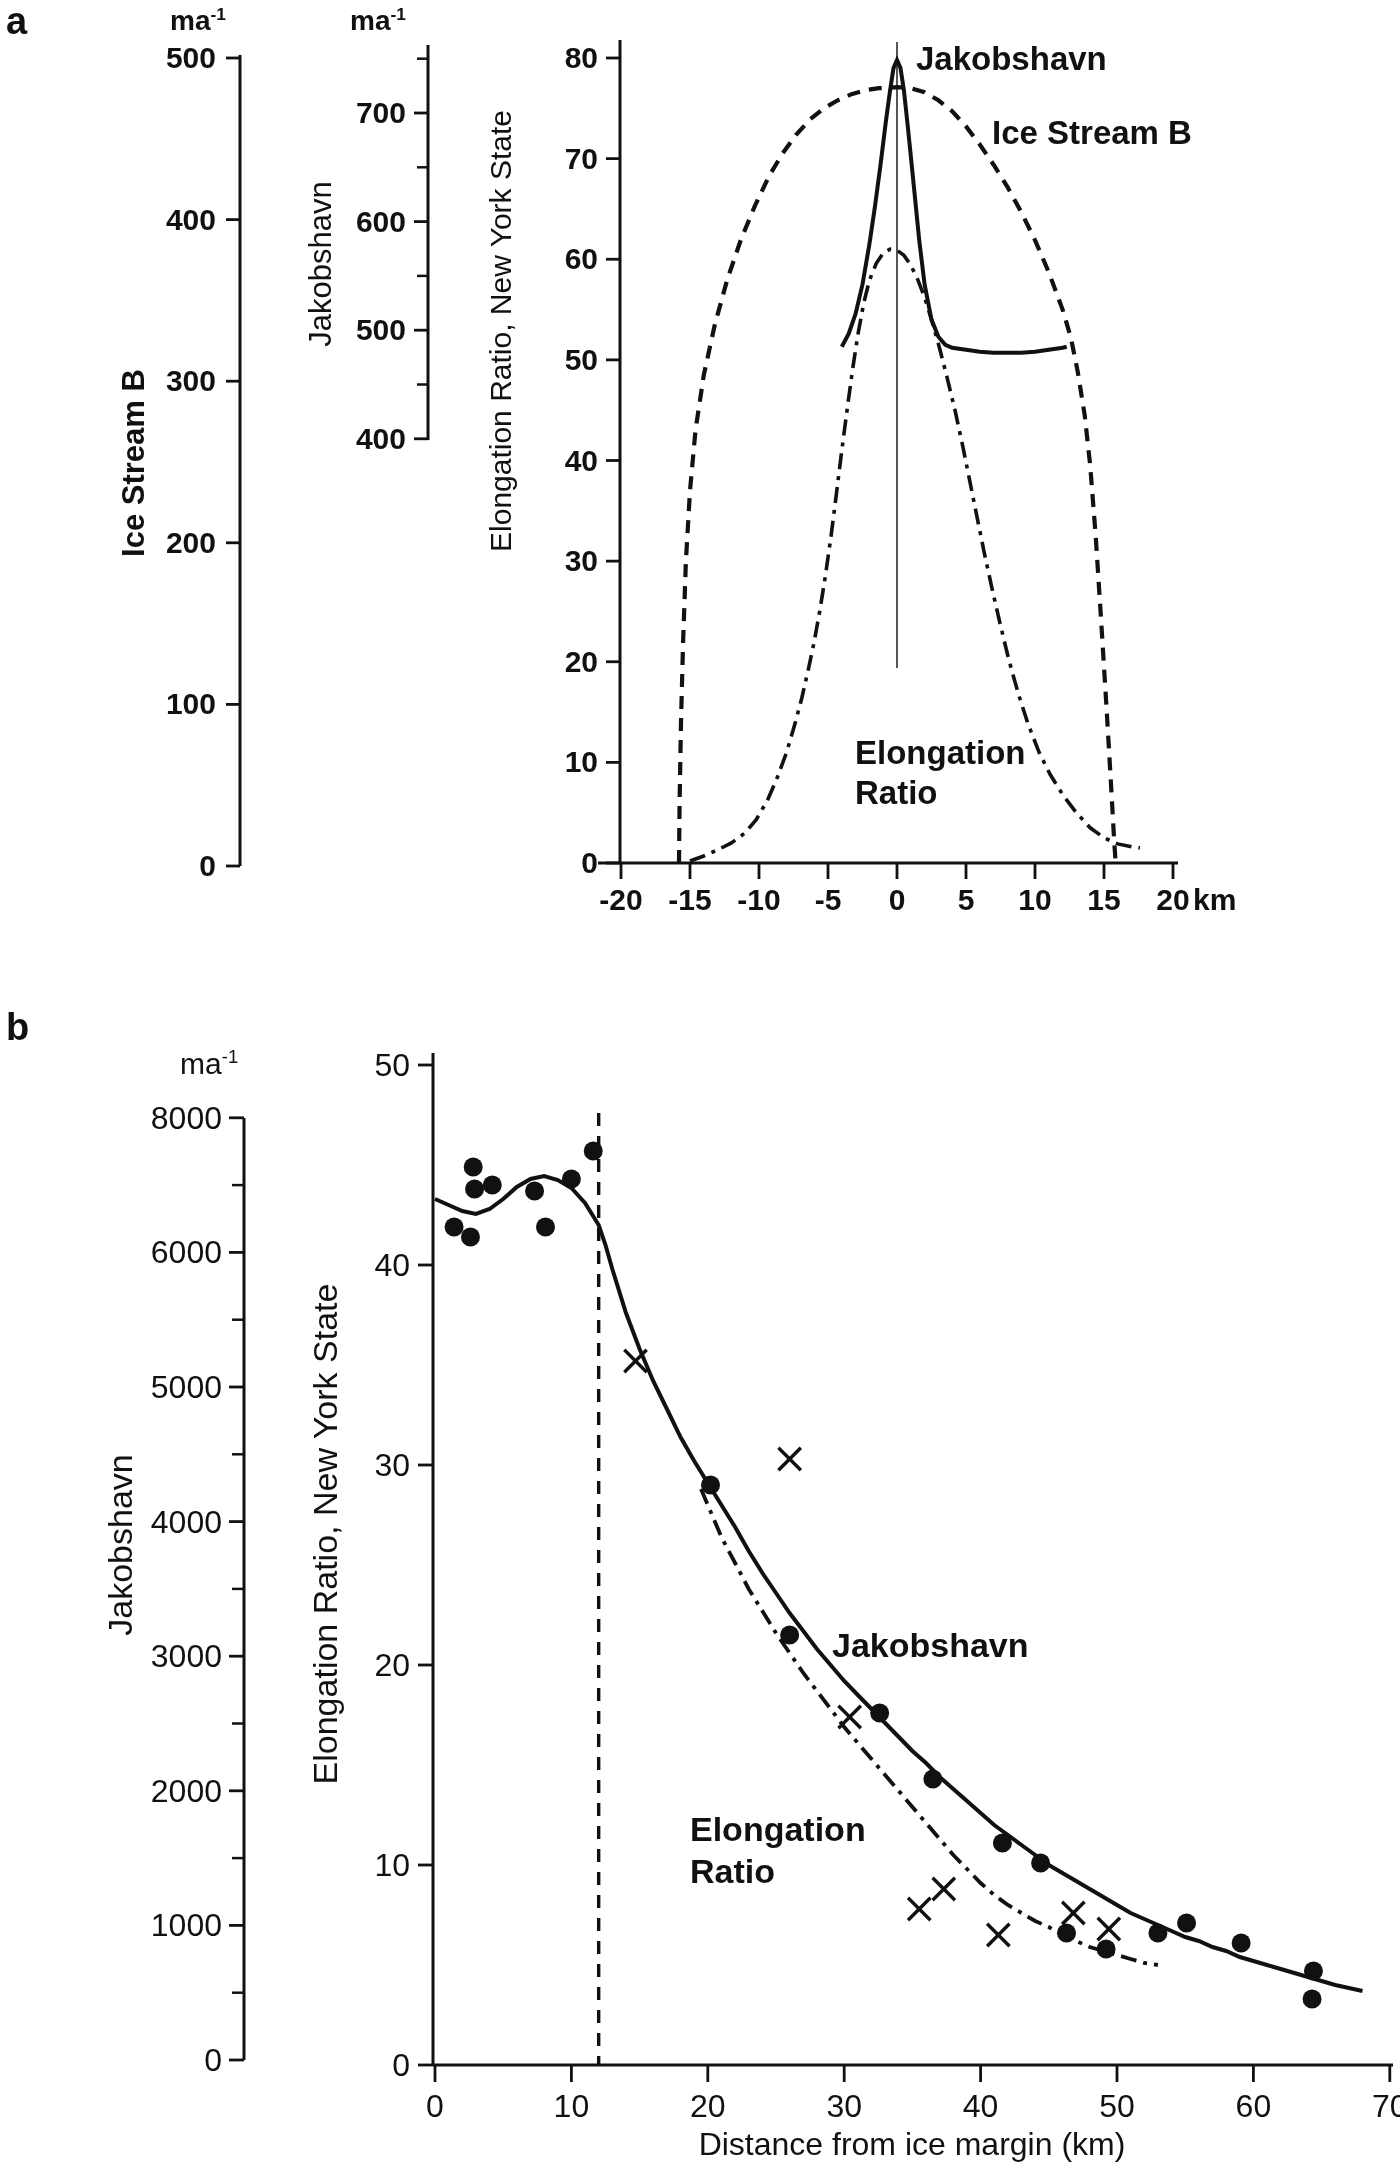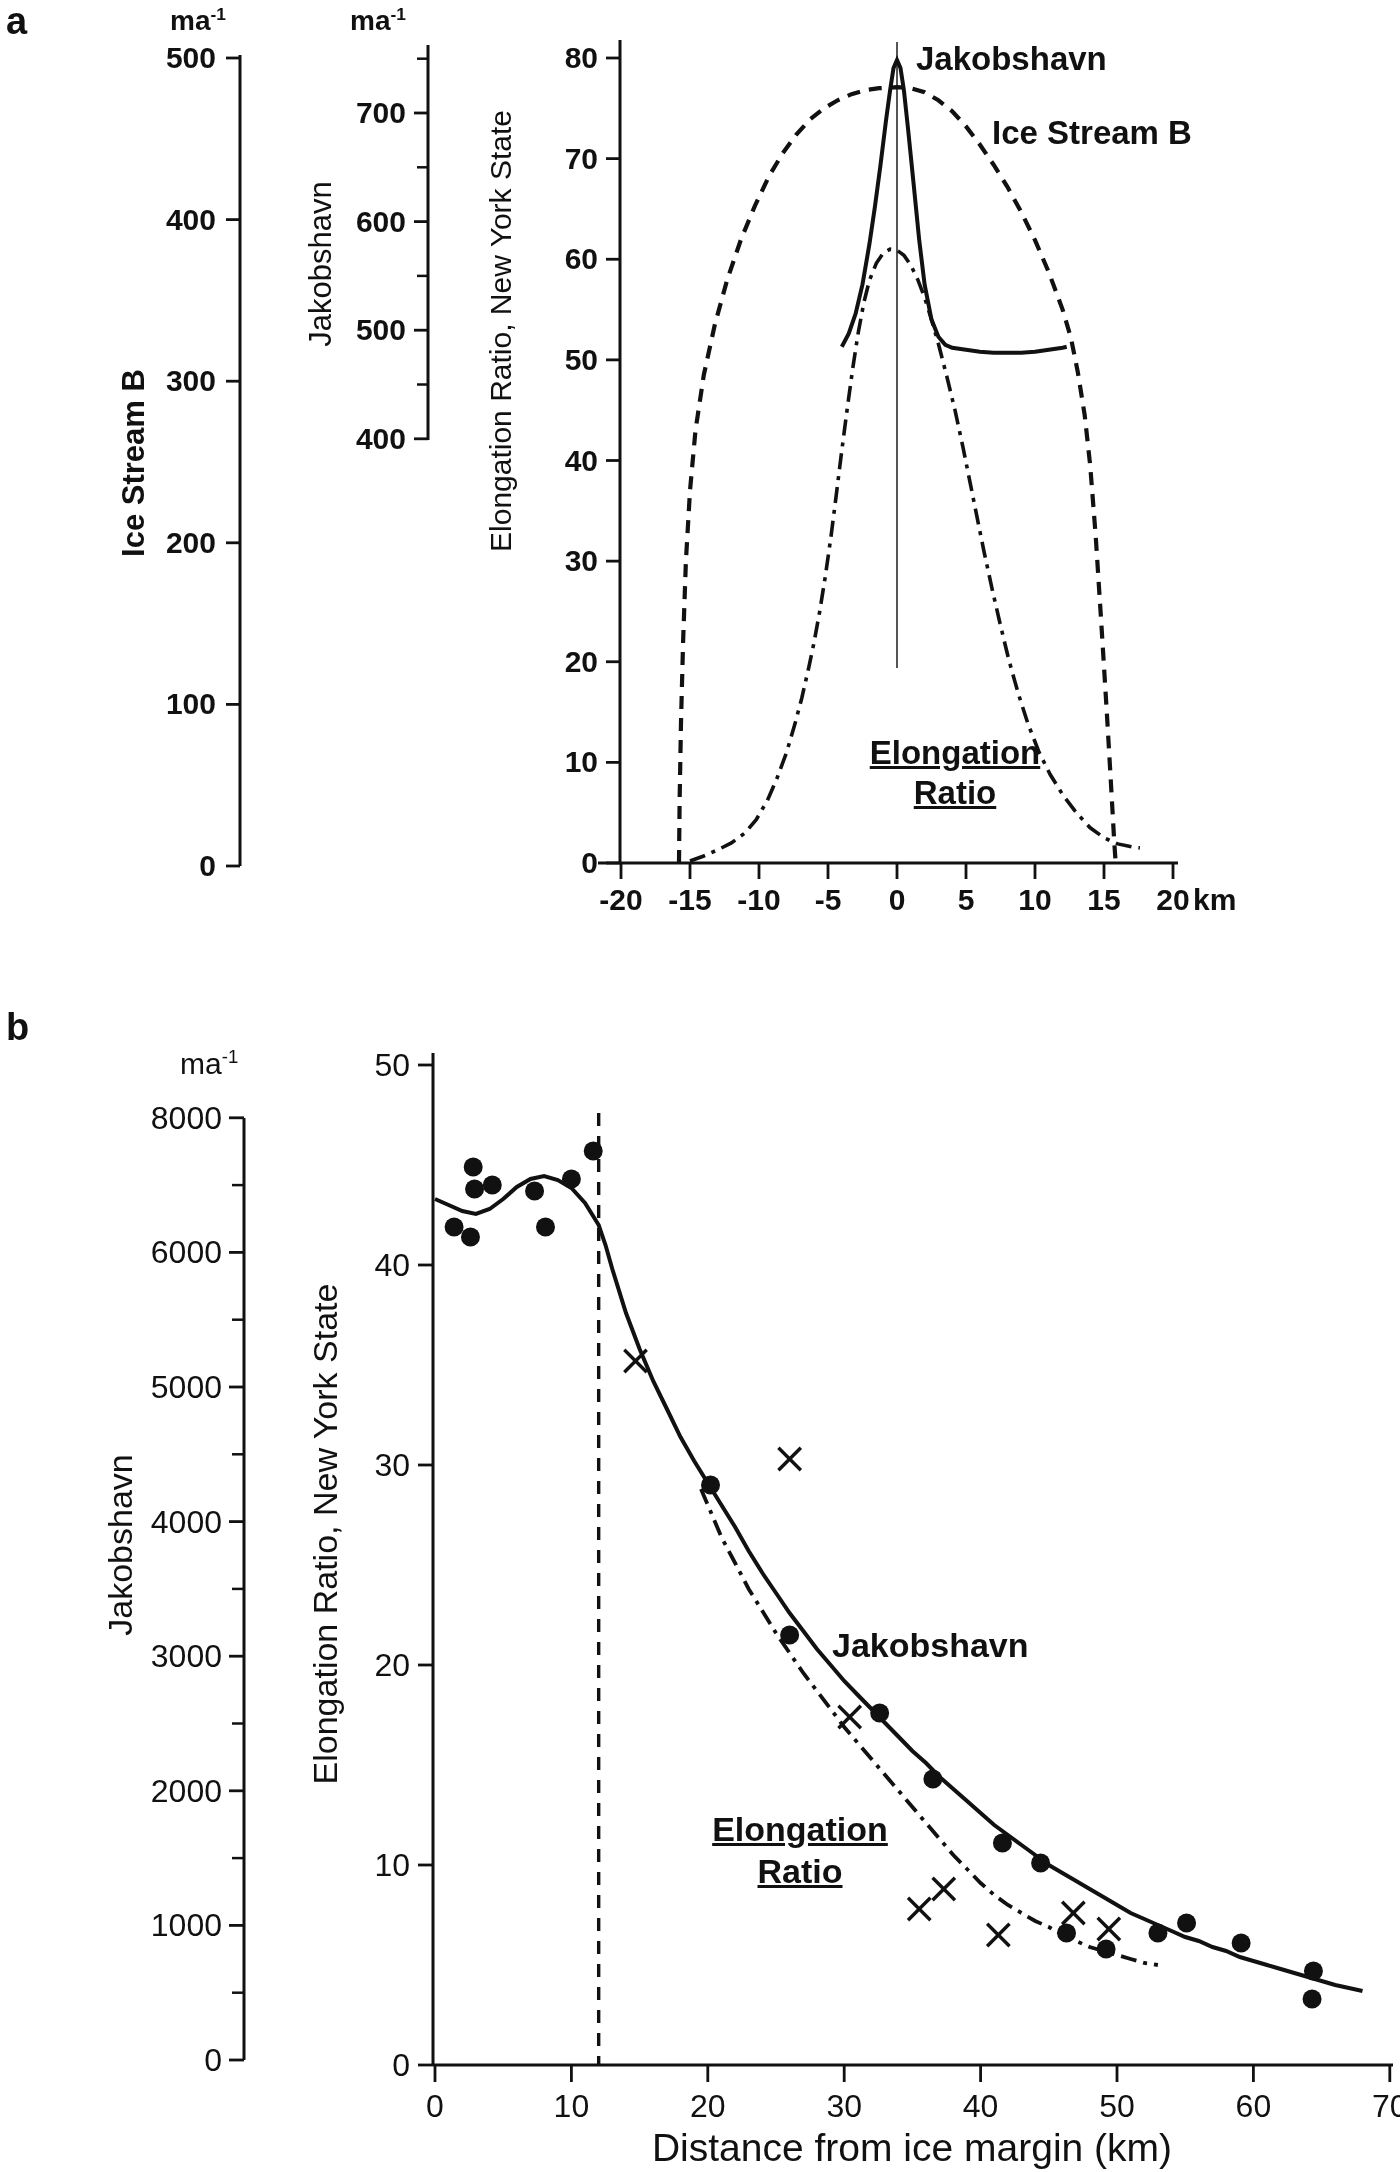--- a/index.html
+++ b/index.html
@@ -11,22 +11,22 @@
   .unit{font-size:28px;font-weight:bold;}
   .unit sup{font-size:0.62em;}
   .unit-b{font-size:30px;font-weight:normal;}
   .rot{transform:translate(-50%,-50%) rotate(-90deg);}
   .rot-a{font-size:31px;}
   .rot-ays{font-size:30px;}
   .rot-b{font-size:34px;}
   .annot{font-weight:bold;}
   .annot-a{font-size:33px;}
   .annot-b{font-size:34px;}
-  .center{text-align:center;text-decoration:underline;}
-  .xlabel-b{font-size:39px;font-weight:normal;text-align:center;}
+  .center{text-align:left;}
+  .xlabel-b{font-size:32px;font-weight:normal;text-align:center;}
   svg text{fill:#111;}
 </style>
 </head>
 <body>
 
 <div id="canvas">
   <svg id="fig" width="1400" height="2172" viewBox="0 0 1400 2172">
       <line x1="240" y1="55" x2="240" y2="866" stroke="#111" stroke-width="3"></line>
       <line x1="226" y1="58" x2="240" y2="58" stroke="#111" stroke-width="2.8"></line>
       <text x="216" y="68" font-size="30" text-anchor="end" font-family="&quot;Liberation Sans&quot;, sans-serif" font-weight="bold">500</text>

